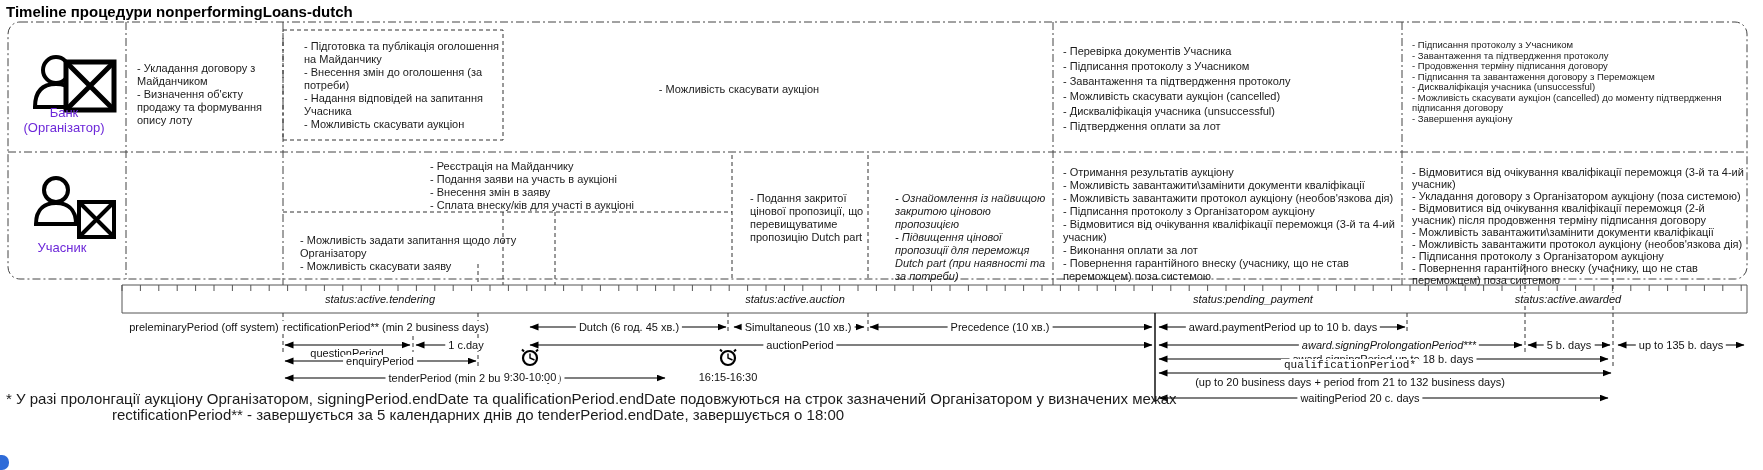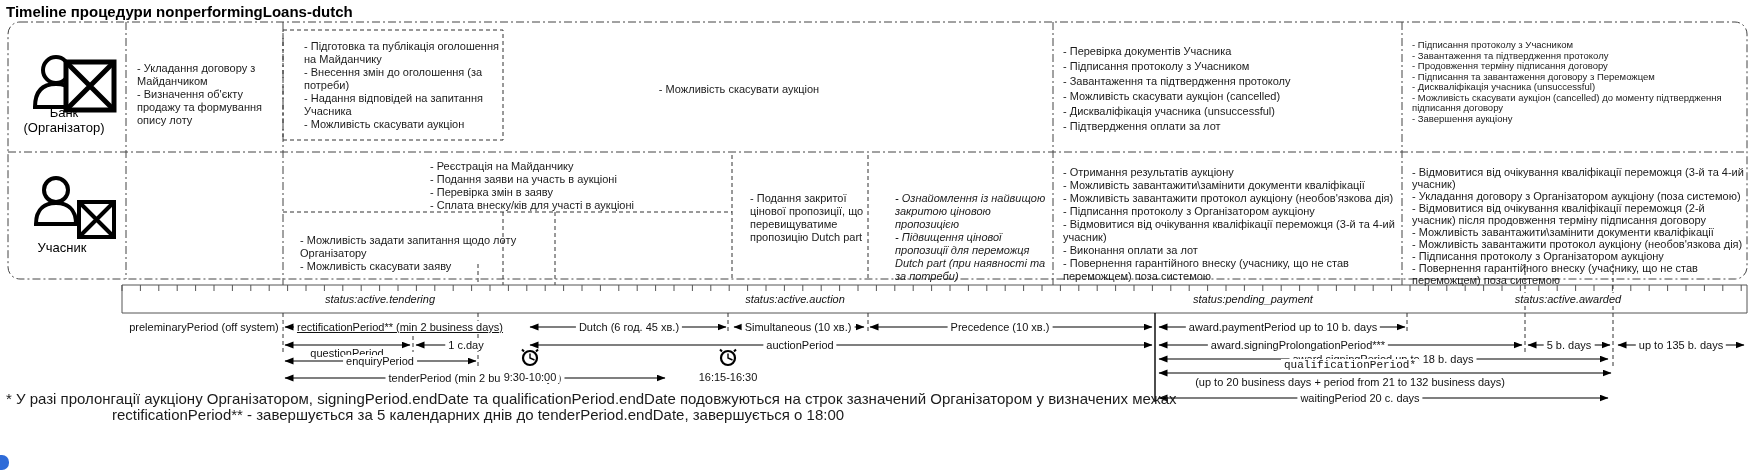--- a/index.html
+++ b/index.html
@@ -5,21 +5,21 @@
   html,body{margin:0;padding:0;background:#fff;}
   #stage{position:relative;width:1763px;height:470px;background:#fff;overflow:hidden;
          font-family:"Liberation Sans", sans-serif;color:#111;}
   #diagram-svg{position:absolute;left:0;top:0;}
   .title{position:absolute;left:6px;top:3px;font-size:15px;font-weight:600;color:#000;}
   .note{position:absolute;font-size:11px;line-height:13px;white-space:pre-line;color:#1b1b1b;}
   .note.small{font-size:9.5px;line-height:10.5px;}
   .note.mid{line-height:15px;}
   .note.tight{line-height:12px;}
   .lane-label{position:absolute;font-size:13px;line-height:15px;text-align:center;
-              transform:translateX(-50%);white-space:pre-line;color:#000000;}
+              transform:translateX(-50%);white-space:pre-line;color:#6d28d9;}
   .lbl{position:absolute;font-size:11px;line-height:12px;background:#fff;padding:0 3px;
        white-space:nowrap;transform:translate(-50%,-50%);color:#111;}
   .status{font-style:italic;}
   .cnote{position:absolute;font-size:11px;white-space:nowrap;transform:translateX(-50%);color:#1b1b1b;}
   .foot{position:absolute;font-size:15px;white-space:nowrap;color:#1b1b1b;}
   .artifact{position:absolute;left:0;top:455px;width:9px;height:15px;background:#2e6bd8;
             border-radius:0 7px 7px 0;}
 </style>
 </head>
 <body>
@@ -236,21 +236,21 @@
   <div class="note small" style="left:1412px;top:40px;width:325px;">- Підписання протоколу з Учасником
 - Завантаження та підтвердження протоколу
 - Продовження терміну підписання договору
 - Підписання та завантаження договору з Переможцем
 - Дискваліфікація учасника (unsuccessful)
 - Можливість скасувати аукціон (cancelled) до моменту підтвердження підписання договору
 - Завершення аукціону</div>
 
   <div class="note" style="left:430px;top:160px;width:235px;">- Реєстрація на Майданчику
 - Подання заяви на участь в аукціоні
-- Перевірка змін в заяву
+- Внесення змін в заяву
 - Сплата внеску/ків для участі в аукціоні</div>
   <div class="note" style="left:300px;top:234px;width:225px;">- Можливість задати запитання щодо лоту Організатору
 - Можливість скасувати заяву</div>
   <div class="note" style="left:750px;top:192px;width:126px;">- Подання закритої цінової пропозиції, що перевищуватиме пропозицію Dutch part</div>
   <div class="note" style="left:895px;top:192px;width:156px;font-style:italic;">- Ознайомлення із найвищою закритою ціновою пропозицією
 - Підвищення цінової пропозиції для переможця Dutch part (при наявності та за потреби)</div>
   <div class="note" style="left:1063px;top:166px;width:332px;">- Отримання результатів аукціону
 - Можливість завантажити\замінити документи кваліфікації
 - Можливість завантажити протокол аукціону (необов'язкова дія)
 - Підписання протоколу з Організатором аукціону
@@ -264,30 +264,30 @@
 - Можливість завантажити протокол аукціону (необов'язкова дія)
 - Підписання протоколу з Організатором аукціону
 - Повернення гарантійного внеску (учаснику, що не став переможцем) поза системою</div>
 
   <div class="lbl status" style="left:380px;top:299px;">status:active.tendering</div>
   <div class="lbl status" style="left:795px;top:299px;">status:active.auction</div>
   <div class="lbl status" style="left:1253px;top:299px;">status:pending_payment</div>
   <div class="lbl status" style="left:1568px;top:299px;">status:active.awarded</div>
 
   <div class="lbl" style="left:204px;top:327px;">preleminaryPeriod (off system)</div>
-  <div class="lbl" style="left:400px;top:327px;text-decoration:underline;">rectificationPeriod** (min 2 business days)</div>
+  <div class="lbl" style="left:386px;top:327px;">rectificationPeriod** (min 2 business days)</div>
   <div class="lbl" style="left:629px;top:327px;">Dutch (6 год. 45 хв.)</div>
   <div class="lbl" style="left:798px;top:327px;">Simultaneous (10 хв.)</div>
   <div class="lbl" style="left:1000px;top:327px;">Precedence (10 хв.)</div>
   <div class="lbl" style="left:1283px;top:327px;">award.paymentPeriod up to 10 b. days</div>
 
   <div class="lbl" style="left:347px;top:345px;margin-top:8px;">questionPeriod</div>
   <div class="lbl" style="left:446px;top:345px;margin-left:20px;">1 c.day</div>
   <div class="lbl" style="left:800px;top:345px;">auctionPeriod</div>
-  <div class="lbl" style="left:1298px;top:345px;">award.signingProlongationPeriod***</div>
+  <div class="lbl" style="left:1389px;top:345px;font-style:italic;">award.signingProlongationPeriod***</div>
   <div class="lbl" style="left:1569px;top:345px;">5 b. days</div>
   <div class="lbl" style="left:1681px;top:345px;">up to 135 b. days</div>
 
   <div class="lbl" style="left:380px;top:361px;">enquiryPeriod</div>
   <div class="lbl" style="left:1383px;top:359px;">award.signingPeriod up to 18 b. days</div>
 
   <div class="lbl" style="left:475px;top:378px;">tenderPeriod (min 2 business days)</div>
   <div class="lbl" style="left:1350px;top:365px;font-family:Liberation Mono, monospace;">qualificationPeriod*</div>
   <div class="lbl" style="left:1350px;top:382px;">(up to 20 business days + period from 21 to 132 business days)</div>
   <div class="lbl" style="left:1360px;top:398px;">waitingPeriod 20 c. days</div>

